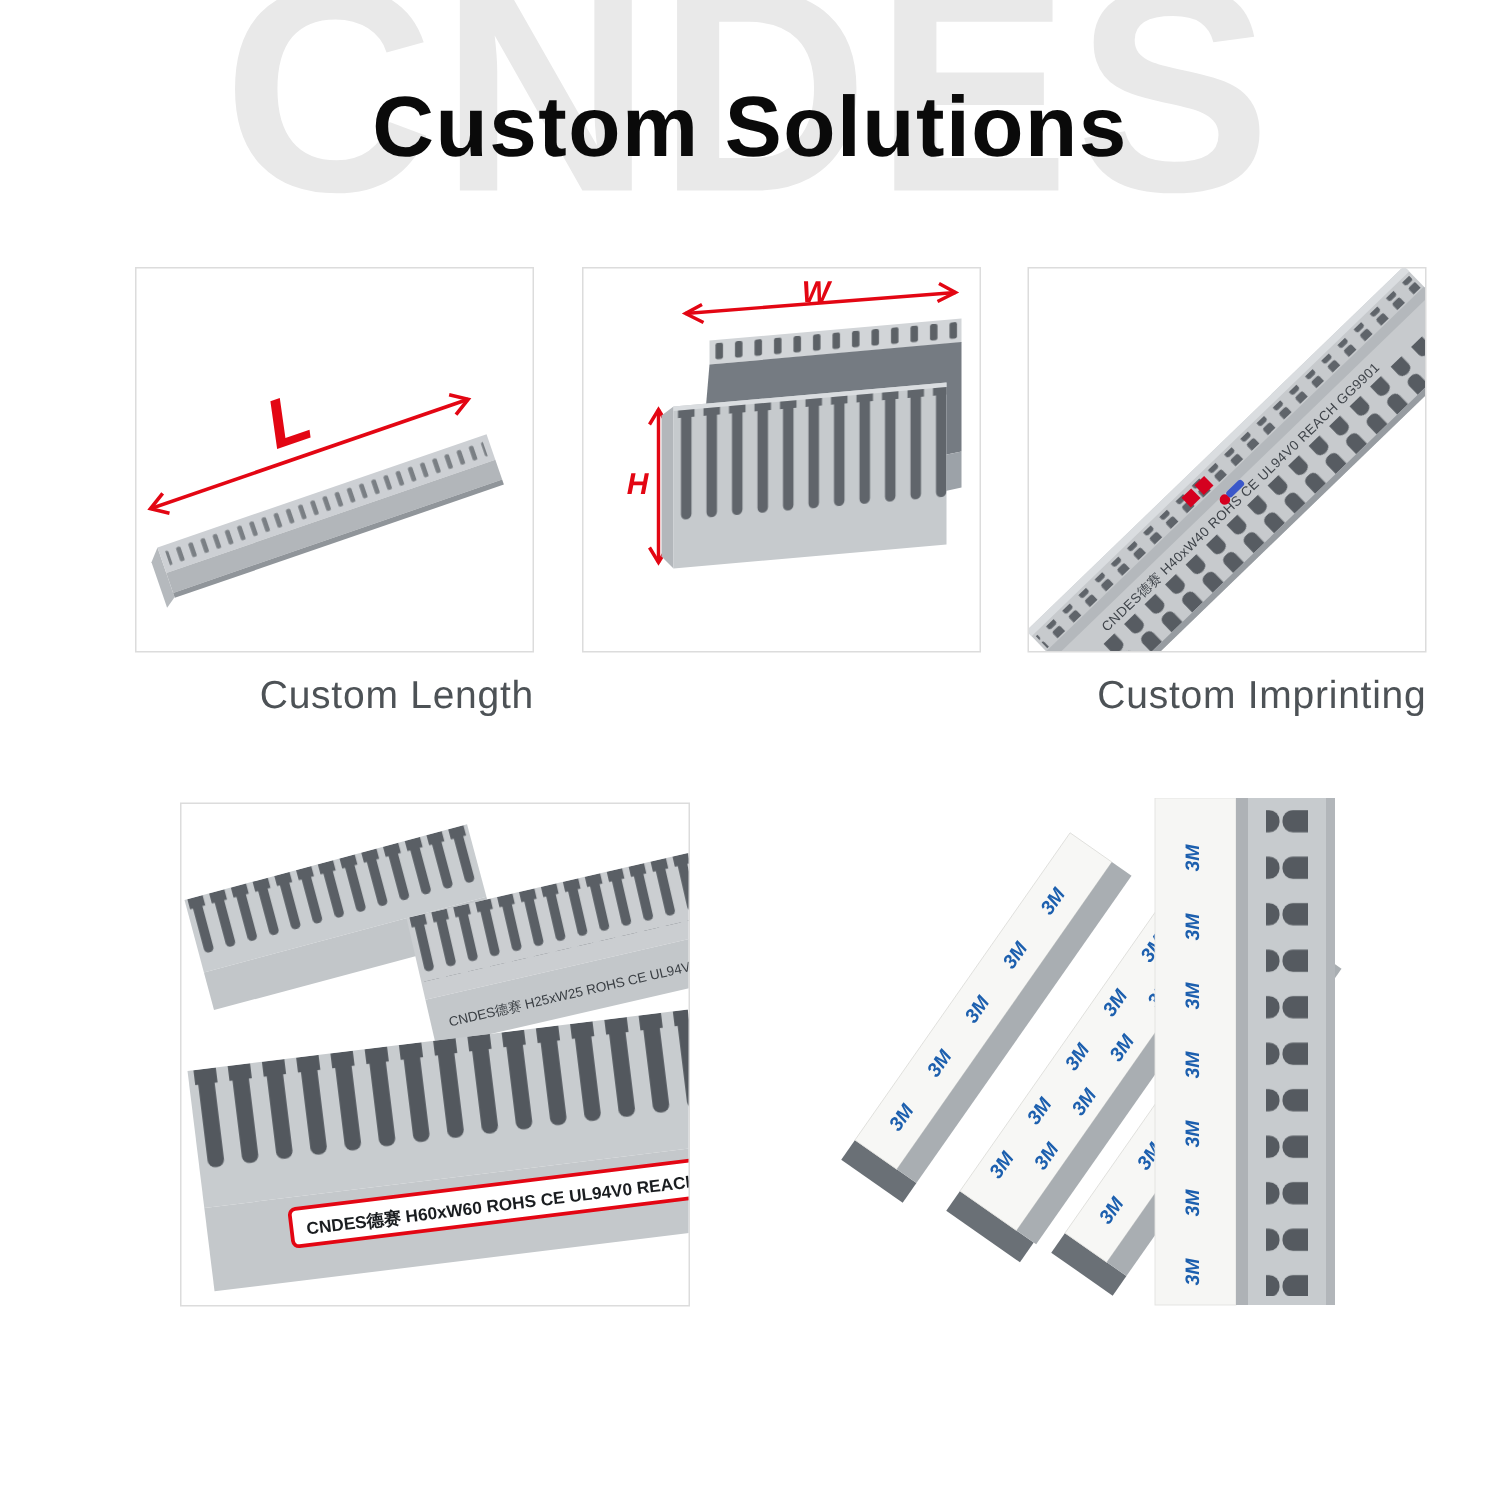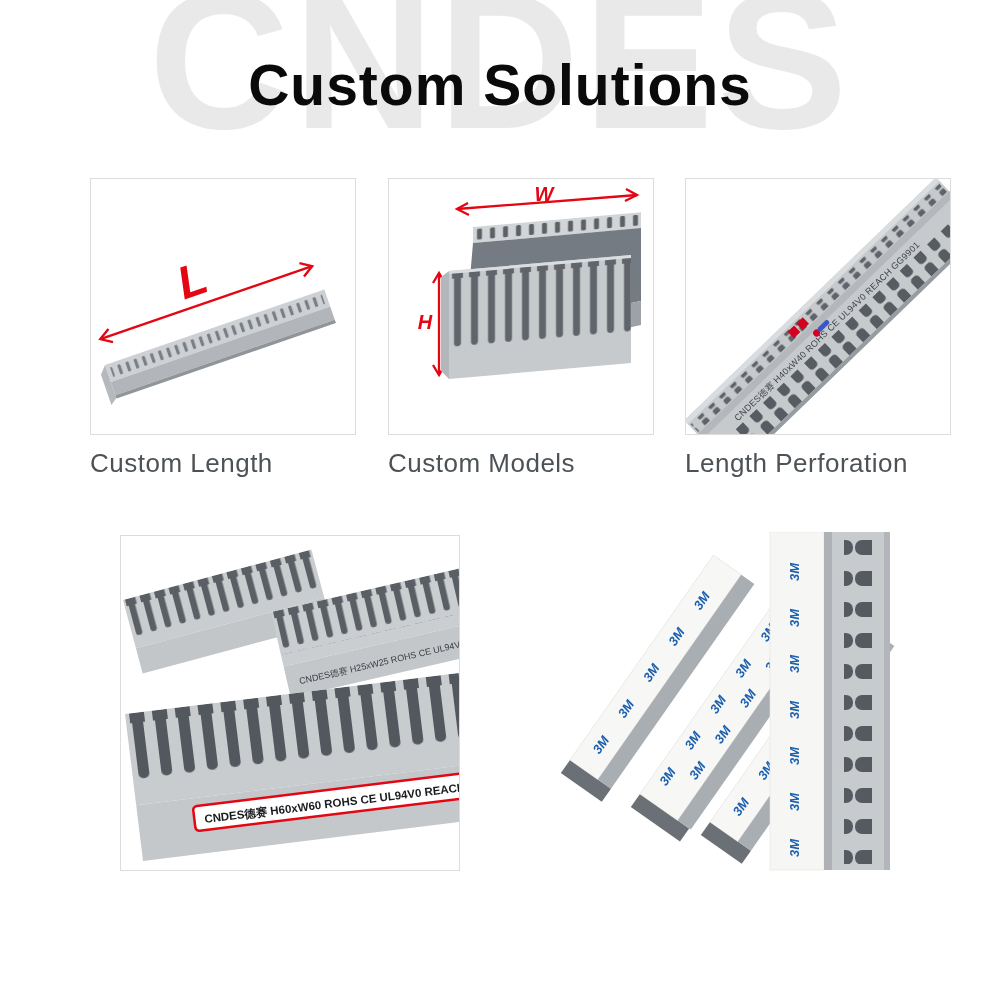--- a/index.html
+++ b/index.html
@@ -6,21 +6,21 @@
   .page{position:relative;width:1000px;height:932px;background:#ffffff;overflow:hidden;
         font-family:"Liberation Sans", sans-serif;text-decoration:underline;}
   .watermark{position:absolute;top:-52px;left:0;width:100%;text-align:center;
              font-size:195px;font-weight:700;letter-spacing:4px;color:#e9e9e9;
              z-index:0;white-space:nowrap;user-select:none;}
   .title{position:absolute;top:52px;left:0;width:100%;text-align:center;margin:0;
          font-size:57px;font-weight:800;color:#0a0a0a;letter-spacing:1px;z-index:2;}
   .card{position:absolute;z-index:1;margin:0;padding:0;}
   .imgbox{position:absolute;left:0;top:0;background:#fff;}
   .bordered{border:1px solid #dcdcdc;}
-  .caption{position:absolute;text-align:left;font-size:26px;font-weight:400;
+  .caption{position:absolute;text-align:right;font-size:26px;font-weight:400;
            color:#4d5256;letter-spacing:0.5px;z-index:1;}
   svg{display:block;}
   svg text{font-family:"Liberation Sans", sans-serif;}
 </style>
 </head>
 <body>
 
 <div class="page">
 
   <div class="watermark">CNDES</div>
@@ -94,21 +94,20 @@
 
         <polygon points="60,92 52,98 52,192 60,200" fill="#b3b7bb"></polygon>
         <g transform="translate(60,92) skewY(-5)">
           <rect x="0" y="0" width="182" height="108" fill="#c6cacd"></rect>
           <rect x="0" y="0" width="182" height="3" fill="#dadde0"></rect>
           <rect x="0" y="3" width="182" height="81" fill="url(#p2f)"></rect>
         </g>
       </svg>
     </div>
   </figure>
-  <figcaption class="caption" style="left:388px;top:448px;width:266px;">Custom Models</figcaption>
 
   <figure class="card" style="left:685px;top:178px;width:266px;height:257px;">
     <div class="imgbox bordered" style="width:264px;height:255px;">
       <svg width="264" height="255" viewBox="0 0 264 255">
         <defs>
           <pattern id="p3a" width="15" height="12" patternUnits="userSpaceOnUse">
             <rect x="3.5" y="0.5" width="7" height="10" rx="1.5" fill="#5f646a"></rect>
           </pattern>
           <pattern id="p3b" width="19" height="28" patternUnits="userSpaceOnUse">
             <rect x="4" y="0" width="10" height="25" rx="4" fill="#575c62"></rect>
@@ -124,21 +123,21 @@
           <rect x="-8" y="68" width="350" height="4" fill="#979ca1"></rect>
 
           <rect x="128" y="8" width="9" height="9" fill="#d5001f"></rect>
           <rect x="140" y="8" width="9" height="9" fill="#d5001f"></rect>
           <circle cx="148" cy="29" r="3.5" fill="#d5001f"></circle>
           <rect x="151" y="26" width="14" height="5" rx="2" fill="#3a57c9"></rect>
         </g>
       </svg>
     </div>
   </figure>
-  <figcaption class="caption" style="left:685px;top:448px;width:266px;">Length Perforation</figcaption>
+  <figcaption class="caption" style="left:685px;top:448px;width:266px;">Custom Imprinting</figcaption>
 
   <figure class="card" style="left:120px;top:535px;width:340px;height:336px;">
     <div class="imgbox bordered" style="width:338px;height:334px;">
       <svg width="338" height="334" viewBox="0 0 338 334">
         <defs>
           <pattern id="p4a" width="15" height="44" patternUnits="userSpaceOnUse">
             <rect x="2" y="0" width="10.5" height="7" fill="#5a5f65"></rect>
             <rect x="4" y="0" width="6.5" height="38" rx="3" fill="#5a5f65"></rect>
           </pattern>
           <pattern id="p4c" width="23" height="80" patternUnits="userSpaceOnUse">

